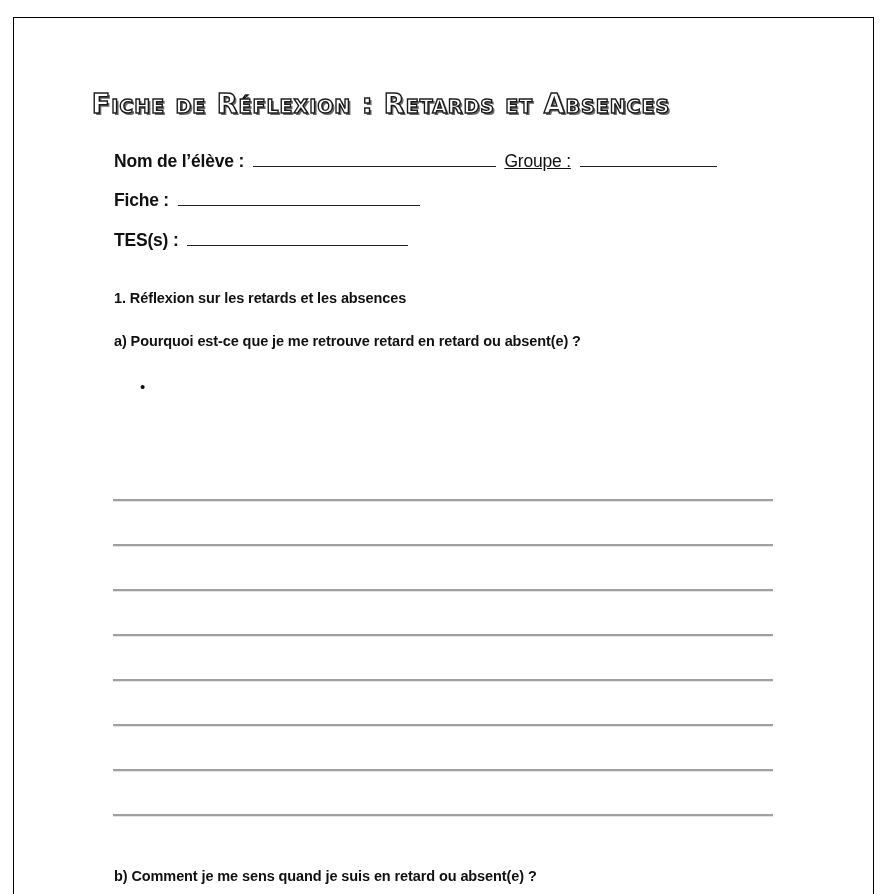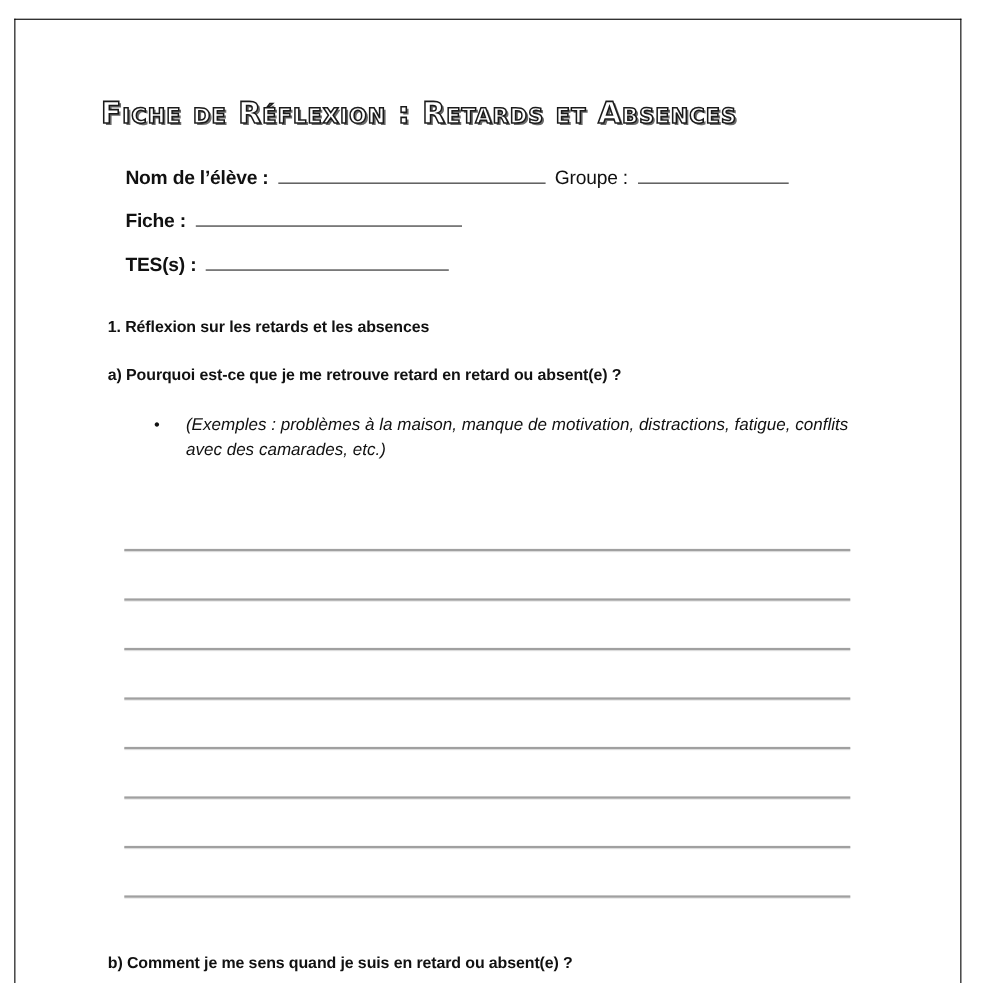--- a/index.html
+++ b/index.html
@@ -55,21 +55,21 @@
       border-bottom: 1.5px solid #222;
       height: 16px;
       vertical-align: baseline;
       margin-left: 4px;
     }
     .field-row .normal {
       font-weight: normal;
     }
     .section-title {
       position: absolute;
-      left: 98px;
+      left: 114px;
       font-size: 14.5px;
       font-weight: bold;
       letter-spacing: -0.1px;
     }
     .bullet-block {
       position: absolute;
       left: 140px;
       top: 375px;
       width: 640px;
       font-size: 15.5px;
@@ -103,42 +103,41 @@
 </head>
 <body>
 
 <div class="page"></div>
 
 <div class="title">Fiche de Réflexion : Retards et Absences</div>
 
 <div class="field-row" style="top:150px;">
   <span>Nom de l’élève :</span>
   <span class="blank" style="width:243px;"></span>
-  <span class="normal" style="margin-left:4px;">Groupe :</span>
+  <span class="normal" style="margin-left:4px;text-decoration:underline;">Groupe :</span>
   <span class="blank" style="width:137px;"></span>
 </div>
 
 <div class="field-row" style="top:189px;">
   <span>Fiche :</span>
   <span class="blank" style="width:242px;"></span>
 </div>
 
 <div class="field-row" style="top:229px;">
   <span>TES(s) :</span>
   <span class="blank" style="width:221px;"></span>
 </div>
 
 <div class="section-title" style="top:290px;">1. Réflexion sur les retards et les absences</div>
 
 <div class="section-title" style="top:333px;">a) Pourquoi est-ce que je me retrouve retard en retard ou absent(e) ?</div>
 
 <div class="bullet-block">
   <span class="bullet-dot">•</span>
   <div class="bullet-text">
-    <span class="italic">(Exemples : problèmes à la maison, manque de motivation, distractions, fatigue, conflits avec des camarades, etc.)</span>
   </div>
 </div>
 
 <div class="ruled-line" style="top:499px;"></div>
 <div class="ruled-line" style="top:544px;"></div>
 <div class="ruled-line" style="top:589px;"></div>
 <div class="ruled-line" style="top:634px;"></div>
 <div class="ruled-line" style="top:679px;"></div>
 <div class="ruled-line" style="top:724px;"></div>
 <div class="ruled-line" style="top:769px;"></div>

